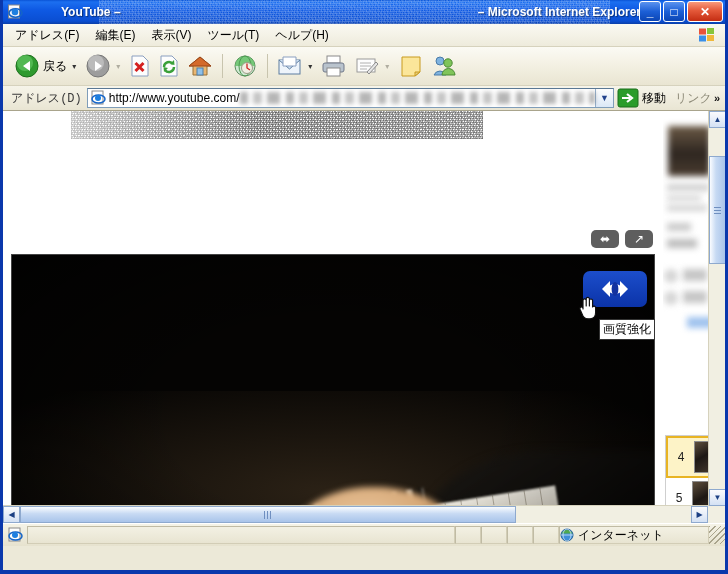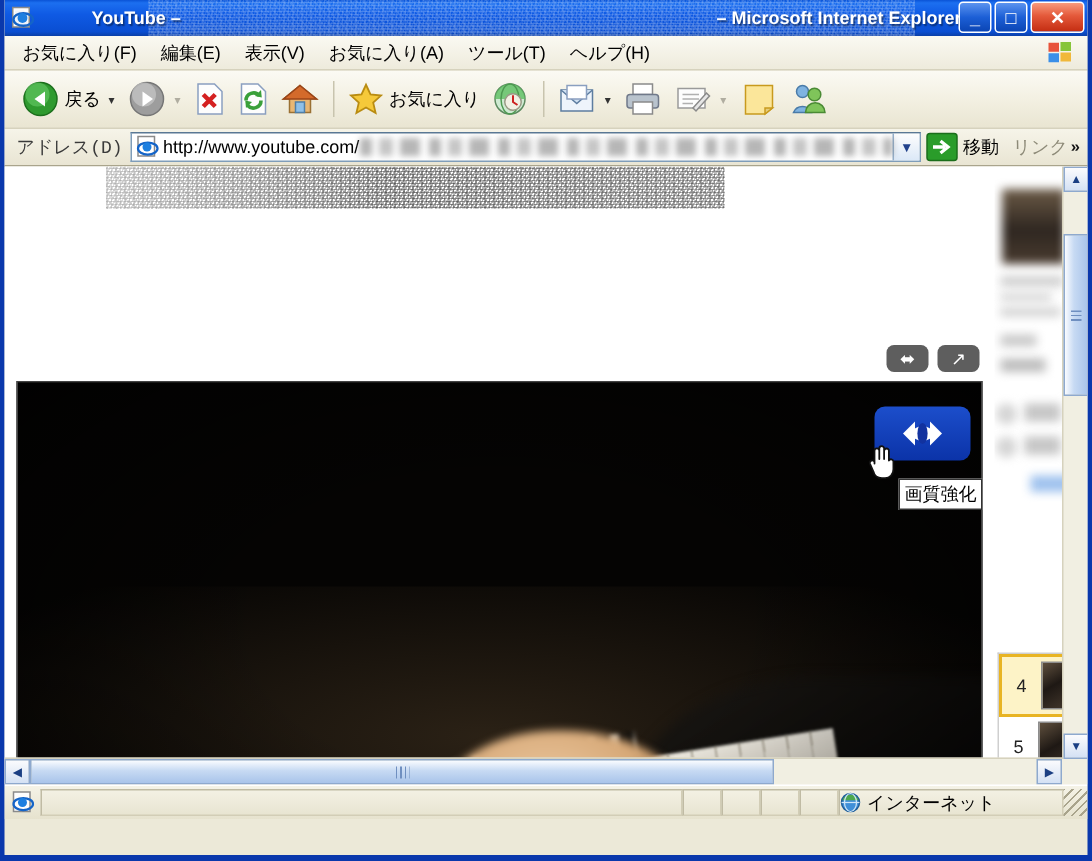--- a/index.html
+++ b/index.html
@@ -486,24 +486,23 @@
     <span id="title-left-text">YouTube  –</span>
     <span id="title-right-text">– Microsoft Internet Explorer</span>
     <div id="win-buttons">
       <div class="win-btn">_</div>
       <div class="win-btn">□</div>
       <div class="win-btn close">✕</div>
     </div>
   </div>
 
   <div id="menubar">
-    <div class="menu-item">お気に入り(F)</div>
+    <div class="menu-item">アドレス(F)</div>
     <div class="menu-item">編集(E)</div>
     <div class="menu-item">表示(V)</div>
-    <div class="menu-item">お気に入り(A)</div>
     <div class="menu-item">ツール(T)</div>
     <div class="menu-item">ヘルプ(H)</div>
     <svg id="menubar-logo" viewBox="0 0 28 22">
       <g transform="translate(6,4)">
         <rect x="0" y="0.5" width="7" height="6" fill="#e8533a"></rect>
         <rect x="8" y="0" width="7" height="6" fill="#87c53a"></rect>
         <rect x="0" y="7.5" width="7" height="6" fill="#3a8fe8"></rect>
         <rect x="8" y="7" width="7" height="6" fill="#f0b83a"></rect>
       </g>
     </svg>
@@ -543,26 +542,20 @@
       </svg>
     </div>
     <div class="tb-btn">
       <svg width="26" height="24" viewBox="0 0 26 24">
         <path d="M13 3 L24 12 H20 V21 H6 V12 H2 Z" fill="#e9b773" stroke="#9a7134"></path>
         <path d="M13 3 L24 12 H2 Z" fill="#d46a2b" stroke="#9a4418"></path>
         <rect x="10" y="14" width="6" height="7" fill="#8fc0e8" stroke="#4f7fa8"></rect>
       </svg>
     </div>
     <div class="tb-sep"></div>
-    <div class="tb-btn">
-      <svg width="24" height="24" viewBox="0 0 24 24">
-        <path d="M12 2.5 L15 9 L22 9.7 L16.8 14.4 L18.4 21.3 L12 17.7 L5.6 21.3 L7.2 14.4 L2 9.7 L9 9 Z" fill="#f5c93a" stroke="#b98c12" stroke-width="1.2"></path>
-      </svg>
-      <span class="tb-label">お気に入り</span>
-    </div>
     <div class="tb-btn">
       <svg width="26" height="26" viewBox="0 0 26 26">
         <circle cx="13" cy="13" r="10" fill="#cfead2" stroke="#5d8a60"></circle>
         <path d="M3 13 a10 10 0 0 1 20 0" fill="#5fbf63" opacity=".8"></path>
         <path d="M13 3 a6 10 0 0 1 0 20 a6 10 0 0 1 0 -20" fill="none" stroke="#4e9a52"></path>
         <circle cx="15" cy="15" r="5.5" fill="#f2f0e4" stroke="#9a9a86"></circle>
         <path d="M15 10.5 L15 15 L18 17" stroke="#c22" stroke-width="1.3" fill="none"></path>
       </svg>
     </div>
     <div class="tb-sep"></div>

